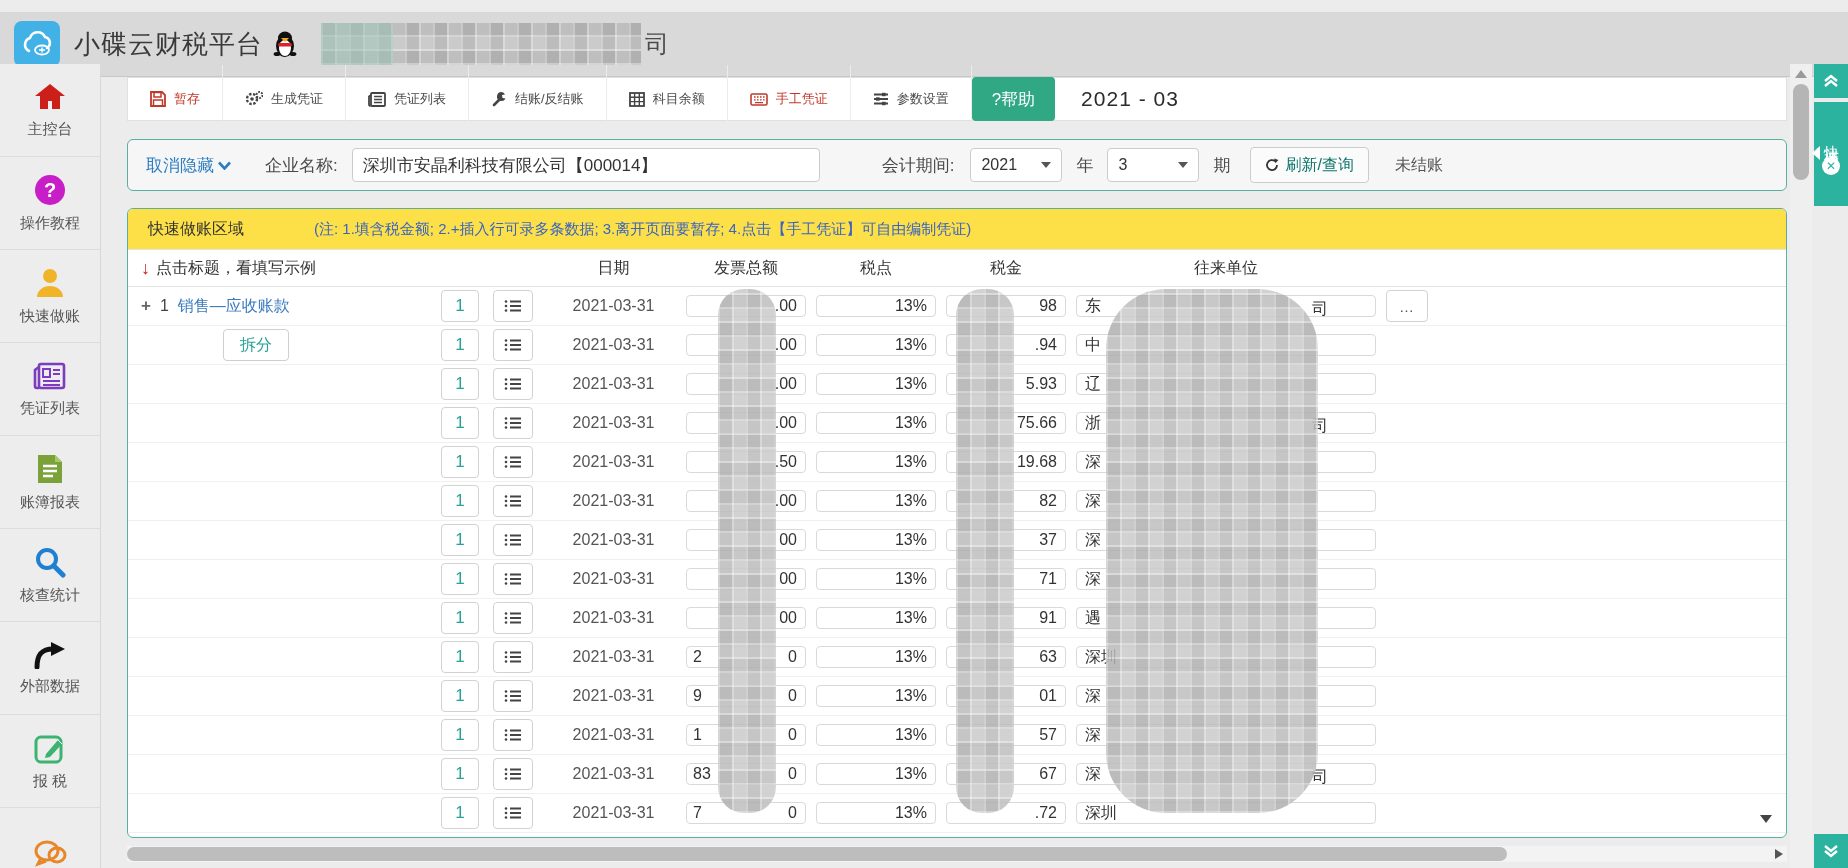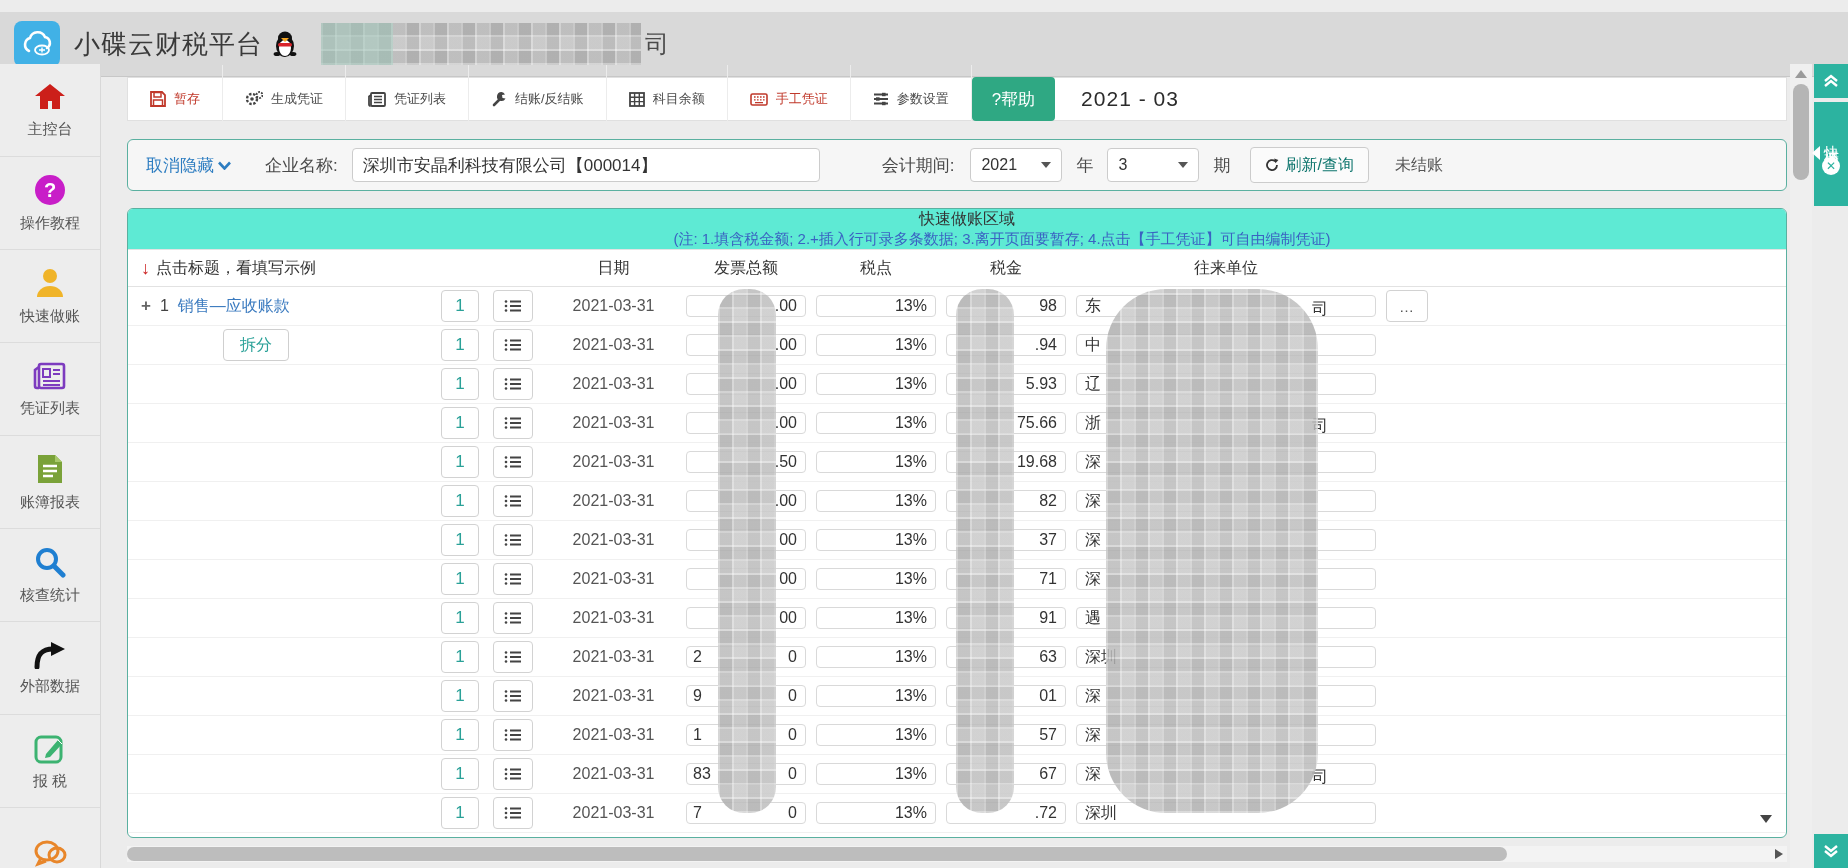--- a/index.html
+++ b/index.html
@@ -51,21 +51,21 @@
   .cancel-hide{display:flex;align-items:center;gap:4px;color:#2d7dc1;font-size:17px;cursor:pointer;}
   .f-label{font-size:17px;color:#4a4a4a;}
   .company-input{width:468px;height:34px;border:1px solid #ccc;border-radius:4px;background:#fff;font-size:17px;color:#333;padding:0 10px;margin-left:14px;font-family:"Liberation Sans","DejaVu Sans",sans-serif;box-sizing:border-box;}
   .select-box{width:92px;height:34px;border:1px solid #ccc;border-radius:4px;background:#fff;display:flex;align-items:center;justify-content:space-between;padding:0 10px;font-size:16px;color:#333;cursor:pointer;box-sizing:border-box;}
   .chev-down{width:0;height:0;border-left:5px solid transparent;border-right:5px solid transparent;border-top:6px solid #555;}
   .refresh-btn{height:34px;border:1px solid #ccc;border-radius:4px;background:#fbfbfb;display:flex;align-items:center;gap:6px;padding:0 14px;font-size:16px;color:#0f766e;cursor:pointer;margin-left:20px;}
   .status-txt{font-size:16px;color:#555;margin-left:26px;}
 
   
   .quickbox{position:absolute;left:27px;top:144px;width:1660px;height:630px;border:1px solid #5ab0a0;border-radius:6px;background:#fff;box-sizing:border-box;overflow:hidden;}
-  .qa-hdr{height:40px;background:#5eead4;border-bottom:1px solid #e3e3e3;display:flex;align-items:center;padding-left:20px;flex-direction:column;}
+  .qa-hdr{height:40px;background:#fde047;border-bottom:1px solid #e3e3e3;display:flex;align-items:center;padding-left:20px;}
   .qa-title{font-size:16px;color:#333;}
   .qa-note{font-size:15px;color:#3a63c2;margin-left:70px;}
 
   .t-row{display:flex;align-items:center;height:38px;padding-left:13px;border-bottom:1px solid #f0f0f0;position:relative;}
   .t-head{height:36px;border-bottom:1px solid #e2e2e2;}
   .c-label{width:300px;display:flex;align-items:center;gap:9px;}
   .c-num{width:36px;margin-right:16px;}
   .c-list{width:38px;margin-right:15px;}
   .c-date{width:135px;text-align:center;margin-right:5px;font-size:16px;color:#555;}
   .c-amount{width:120px;margin-right:10px;}

